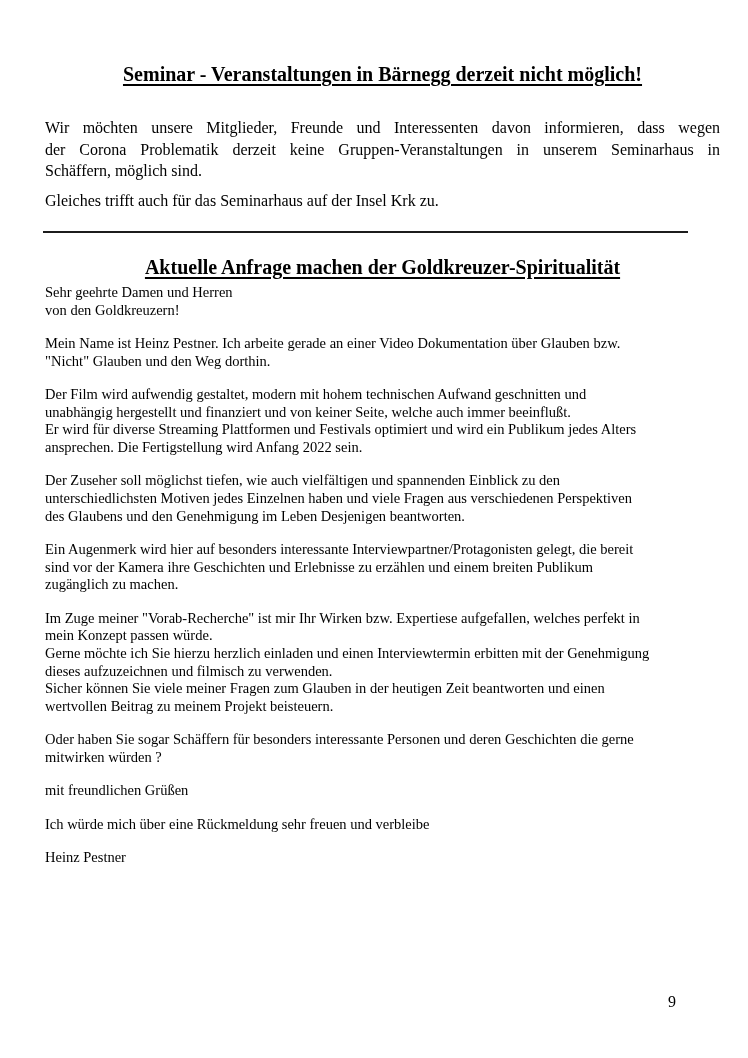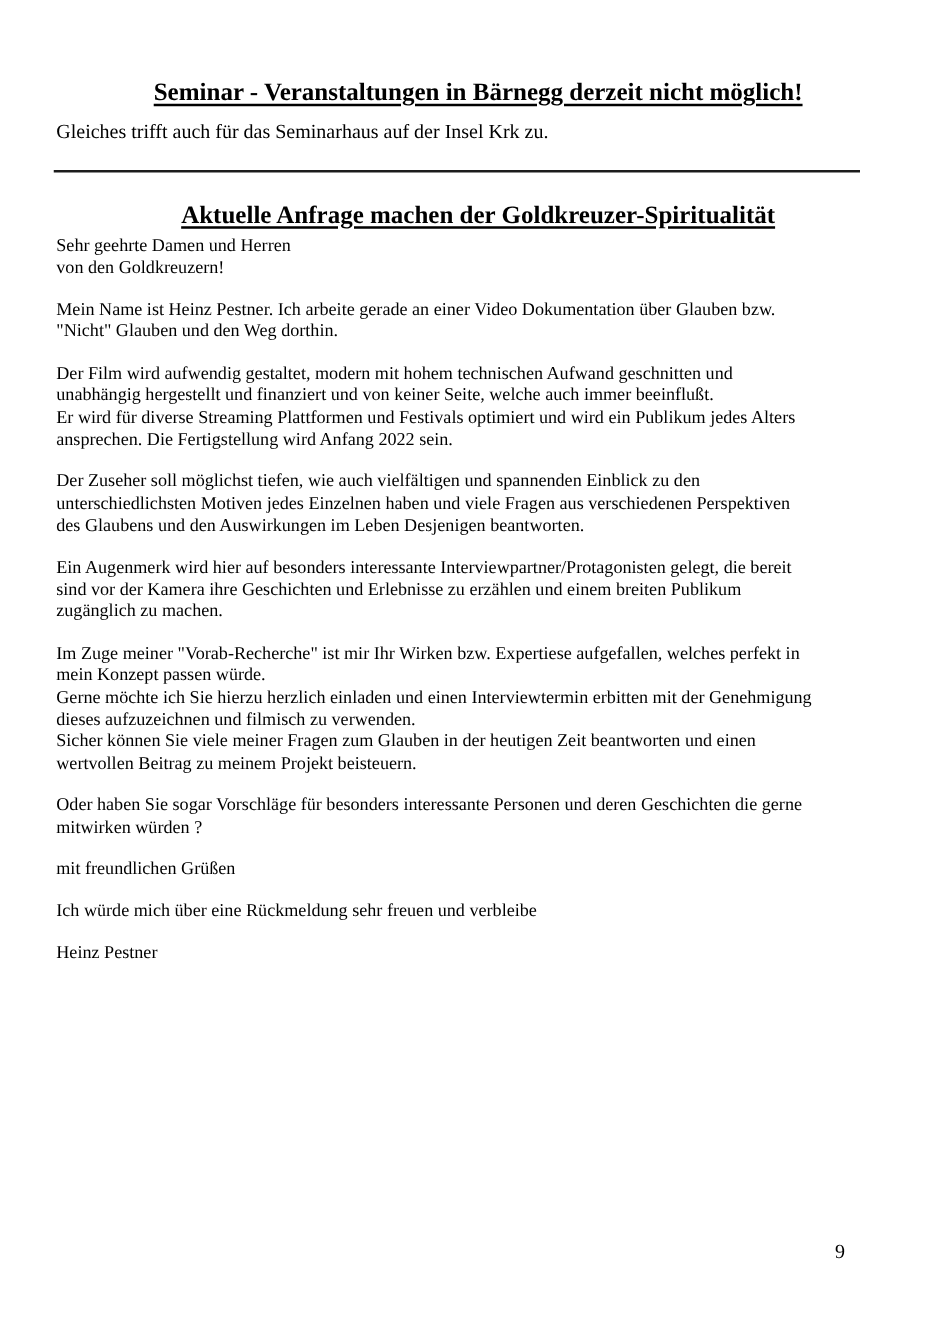--- a/index.html
+++ b/index.html
@@ -65,49 +65,54 @@
     line-height: 18px;
   }
 </style>
 </head>
 <body>
 
 <div class="content">
 
   <h1 class="head">Seminar - Veranstaltungen in Bärnegg derzeit nicht möglich!</h1>
 
+  <div class="announce-body">
+    <div class="jline">Wir möchten unsere Mitglieder, Freunde und Interessenten davon informieren, dass wegen</div>
+    <div class="jline">der Corona Problematik derzeit keine Gruppen-Veranstaltungen in unserem Seminarhaus in</div>
+    <div>Schäffern, möglich sind.</div>
+  </div>
 
   <div class="krk">Gleiches trifft auch für das Seminarhaus auf der Insel Krk zu.</div>
 
   <div class="divider"></div>
 
   <h1 class="head head2">Aktuelle Anfrage machen der Goldkreuzer-Spiritualität</h1>
 
   <div class="letter">
     <p>Sehr geehrte Damen und Herren
 von den Goldkreuzern!</p>
     <p>Mein Name ist Heinz Pestner. Ich arbeite gerade an einer Video Dokumentation über Glauben bzw.
 "Nicht" Glauben und den Weg dorthin.</p>
     <p>Der Film wird aufwendig gestaltet, modern mit hohem technischen Aufwand geschnitten und
 unabhängig hergestellt und finanziert und von keiner Seite, welche auch immer beeinflußt.
 Er wird für diverse Streaming Plattformen und Festivals optimiert und wird ein Publikum jedes Alters
 ansprechen. Die Fertigstellung wird Anfang 2022 sein.</p>
     <p>Der Zuseher soll möglichst tiefen, wie auch vielfältigen und spannenden Einblick zu den
 unterschiedlichsten Motiven jedes Einzelnen haben und viele Fragen aus verschiedenen Perspektiven
-des Glaubens und den Auswirkungen im Leben Desjenigen beantworten.</p>
+des Glaubens und den Genehmigung im Leben Desjenigen beantworten.</p>
     <p>Ein Augenmerk wird hier auf besonders interessante Interviewpartner/Protagonisten gelegt, die bereit
 sind vor der Kamera ihre Geschichten und Erlebnisse zu erzählen und einem breiten Publikum
 zugänglich zu machen.</p>
     <p>Im Zuge meiner "Vorab-Recherche" ist mir Ihr Wirken bzw. Expertiese aufgefallen, welches perfekt in
 mein Konzept passen würde.
 Gerne möchte ich Sie hierzu herzlich einladen und einen Interviewtermin erbitten mit der Genehmigung
 dieses aufzuzeichnen und filmisch zu verwenden.
 Sicher können Sie viele meiner Fragen zum Glauben in der heutigen Zeit beantworten und einen
 wertvollen Beitrag zu meinem Projekt beisteuern.</p>
-    <p>Oder haben Sie sogar Vorschläge für besonders interessante Personen und deren Geschichten die gerne
+    <p>Oder haben Sie sogar Schäffern für besonders interessante Personen und deren Geschichten die gerne
 mitwirken würden ?</p>
     <p>mit freundlichen Grüßen</p>
     <p>Ich würde mich über eine Rückmeldung sehr freuen und verbleibe</p>
     <p>Heinz Pestner</p>
   </div>
 
 </div>
 
 <div class="pageno">9</div>
 

